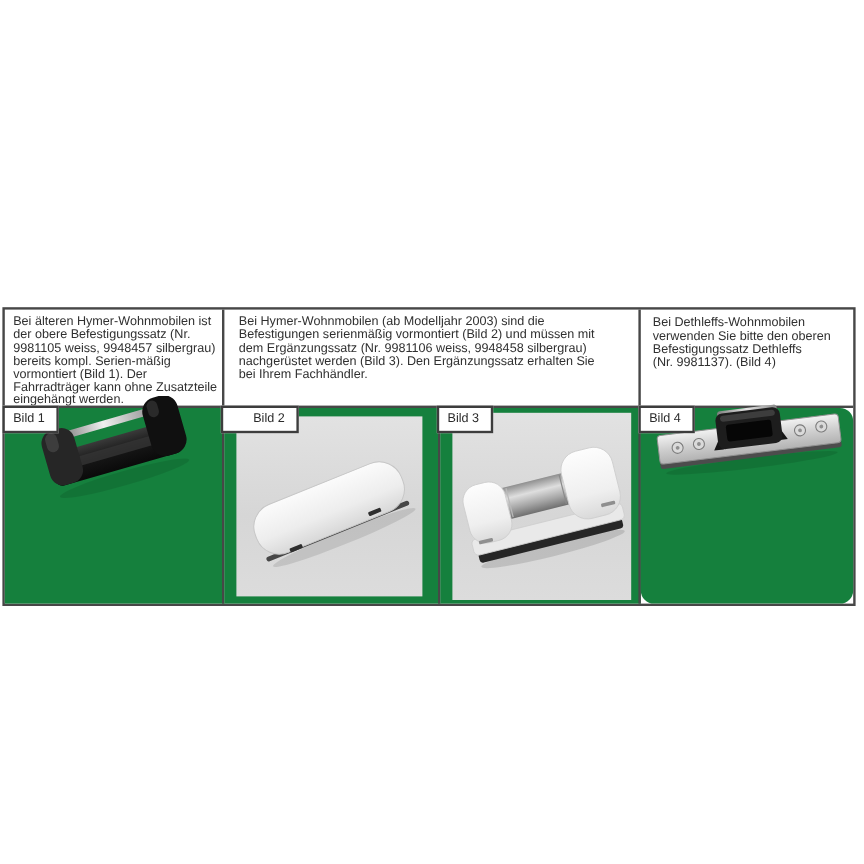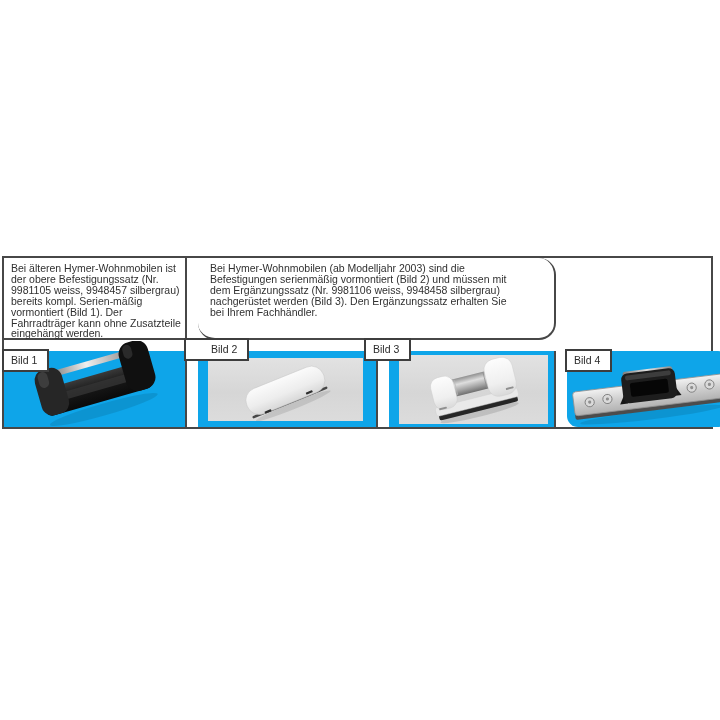--- a/index.html
+++ b/index.html
@@ -1,39 +1,38 @@
 <!DOCTYPE html>
 <html><head>
 <meta charset="utf-8">
 <style>
   * { margin:0; padding:0; box-sizing:border-box; }
   html,body { width:720px; height:720px; background:#ffffff; }
   body { font-family:"Liberation Sans", sans-serif; color:#2e2e2e; position:relative; overflow:hidden; }
 
   .doc-table {
-    position:absolute; left:2px; top:256px; width:711px; height:173px;
+    position:absolute; left:2px; top:256px; width:711px; height:249px;
     display:grid;
     grid-template-columns:183px 180px 167px 1fr;
     grid-template-rows:82px 1fr;
     border:2px solid #474747;
     background:#ffffff;
-    gap:11px;
   }
   .br { border-right:2px solid #474747; }
   .bb { border-bottom:2px solid #474747; }
 
   .text-cell { padding:5px 3px 0 7px; }
   .text-cell p {
     font-size:10.5px; line-height:10.9px; letter-spacing:0;
     white-space:pre-line; color:#303030;
   }
-  .text-cell.mid { padding-left:12px;border-radius:17px; }
+  .text-cell.mid { padding-left:12px; }
   .text-cell.right { padding-left:10px; padding-top:6px; }
 
-  .img-cell { position:relative; display:flex; align-items:flex-end; justify-content:center; background:#0ea5e9; }
+  .img-cell { position:relative; display:flex; align-items:flex-start; justify-content:center; background:#15803d; }
 
   .bild-label {
     position:absolute; top:-2px; left:-2px; z-index:3;
     background:#ffffff; border:2px solid #3d3d3d;
     font-size:10.5px; color:#2b2b2b;
     padding:4px 10px 4px 7px; line-height:11px;
   }
 
   .photo-gray {
     position:absolute; background:linear-gradient(180deg,#e2e2e2 0%,#d6d6d6 55%,#dcdcdc 100%);
@@ -59,20 +58,26 @@
 vormontiert (Bild 1). Der
 Fahrradträger kann ohne Zusatzteile
 eingehängt werden.</p>
   </div>
   <div class="text-cell mid br bb" style="grid-row:1;grid-column:2/4;">
     <p>Bei Hymer-Wohnmobilen (ab Modelljahr 2003) sind die
 Befestigungen serienmäßig vormontiert (Bild 2) und müssen mit
 dem Ergänzungssatz (Nr. 9981106 weiss, 9948458 silbergrau)
 nachgerüstet werden (Bild 3). Den Ergänzungssatz erhalten Sie
 bei Ihrem Fachhändler.</p>
+  </div>
+  <div class="text-cell right bb" style="grid-row:1;grid-column:4;">
+    <p>Bei Dethleffs-Wohnmobilen
+verwenden Sie bitte den oberen
+Befestigungssatz Dethleffs
+(Nr. 9981137). (Bild 4)</p>
   </div>
 
   <div class="img-cell br" style="grid-row:2;grid-column:1;">
     <div class="bild-label">Bild 1</div>
     <svg class="svg-f1" width="140" height="86" viewBox="0 0 140 86">
       <defs>
         <linearGradient id="g1rod" x1="0" y1="0" x2="1" y2="0">
           <stop offset="0" stop-color="#8d8d8d"></stop>
             <stop offset="0.45" stop-color="#efefef"></stop>
             <stop offset="1" stop-color="#9b9b9b"></stop>

